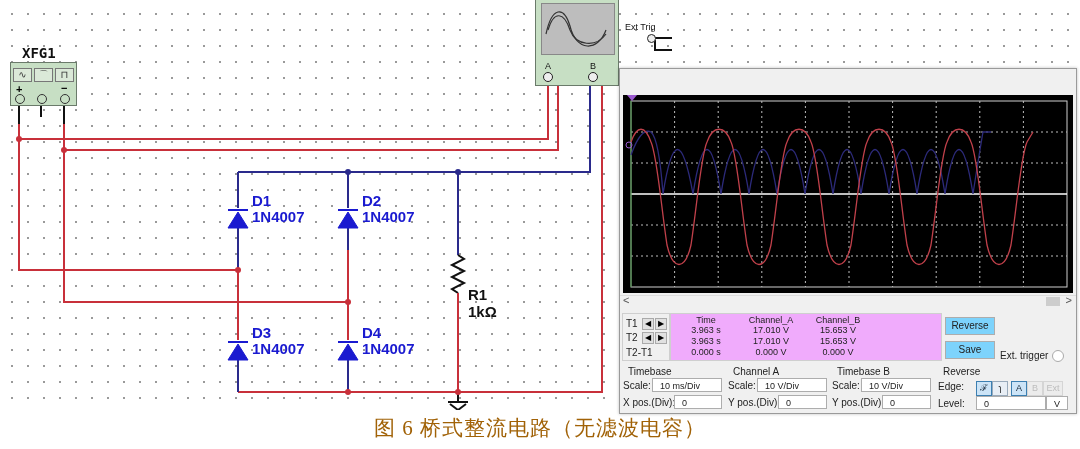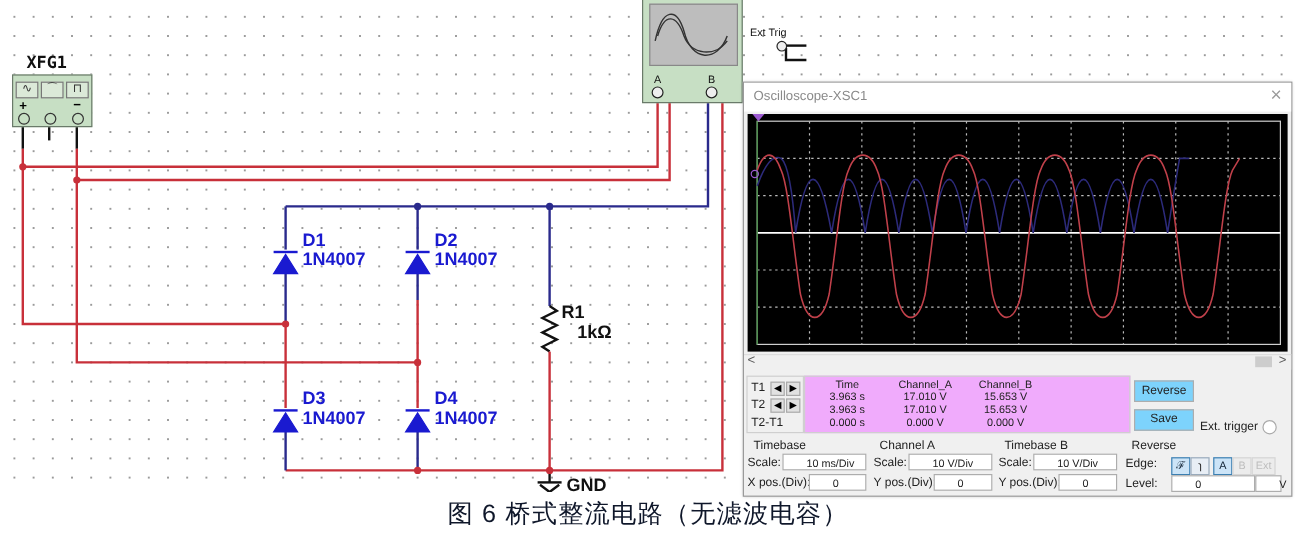--- a/index.html
+++ b/index.html
@@ -3,21 +3,21 @@
 <meta charset="utf-8">
 <style>
   html, body { margin:0; padding:0; }
   body { width:1080px; height:449px; position:relative; overflow:hidden; background:#ffffff; font-family:"Liberation Sans", sans-serif; }
   #canvas { position:absolute; left:0; top:0; width:1080px; height:410px; overflow:hidden;
     background-color:#ffffff;
     background-image: radial-gradient(circle, #9a9a9a 0.8px, transparent 1.1px);
     background-size:16px 16px; background-position:4px 6px; }
   svg.circuit { position:absolute; left:0; top:0; }
   .lbl { position:absolute; font-family:"Liberation Sans", sans-serif; font-weight:bold; color:#1a1ad0; font-size:15px; line-height:15px; }
-  .lbl.black { color:#111; }
+  .lbl.black { color:#111;margin-top:34px; }
   #xfg-title { position:absolute; left:22px; top:45px; font-family:"DejaVu Sans Mono", monospace; font-weight:bold; font-size:14px; color:#111; }
   #xfg-box { position:absolute; left:10px; top:62px; width:65px; height:42px; background:#c7dfc4; border:1px solid #6a7a6a; }
   .xfg-btn { position:absolute; top:5px; width:17px; height:12px; border:1px solid #777; background:#dbe9d8; font-size:10px; line-height:11px; text-align:center; color:#333; }
   #scope-inst { position:absolute; left:535px; top:-4px; width:82px; height:88px; background:#c7dfc4; border:1px solid #6a7a6a; }
   #scope-screen { position:absolute; left:5px; top:6px; width:72px; height:50px; background:#bdbdbd; border:1px solid #888; }
   .term-lbl { position:absolute; font-size:9px; color:#111; }
   #exttrig { position:absolute; left:625px; top:22px; font-size:9px; color:#111; }
 
   
   #osc { position:absolute; left:619px; top:68px; width:456px; height:344px; background:#f0f0f0; border:1px solid #9a9a9a; box-shadow:0 0 3px rgba(0,0,0,0.25); }
@@ -32,26 +32,26 @@
   #cursor-panel { position:absolute; left:2px; top:244px; width:46px; height:46px; background:#f0f0f0; border:1px solid #cfcfcf; }
   .cur-row { position:absolute; left:3px; font-size:10px; color:#222; }
   .arrow-btn { position:absolute; width:10px; height:10px; background:#e1e1e1; border:1px solid #aaa; font-size:8px; line-height:10px; text-align:center; color:#000; }
   #readout { position:absolute; left:50px; top:244px; width:270px; height:46px; background:#f0abfc; border:1px solid #cfcfcf; }
   .ro-cell { position:absolute; font-size:9px; color:#222; text-align:center; width:80px; }
   .btn { position:absolute; background:#7dd3fc; border:1px solid #adadad; font-size:10px; color:#222; text-align:center; }
   #exttrig-label { position:absolute; left:380px; top:281px; font-size:10px; color:#222; }
   #exttrig-radio { position:absolute; left:432px; top:281px; width:10px; height:10px; border-radius:50%; background:#fff; border:1px solid #aaa; }
   .grp-title { position:absolute; font-size:10px; color:#222; }
   .grp-lbl { position:absolute; font-size:10px; color:#222; }
-  .field { position:absolute; height:14px; background:#fff; border:1px solid #adadad; font-size:9px; color:#222; line-height:14px; padding-left:19px; box-sizing:border-box; }
+  .field { position:absolute; height:14px; background:#fff; border:1px solid #adadad; font-size:9px; color:#222; line-height:14px; padding-left:7px; box-sizing:border-box; }
   .edge-btn { position:absolute; top:312px; width:14px; height:13px; border:1px solid #9ab; background:#e8eef5; font-size:9px; line-height:13px; text-align:center; color:#222; }
   .edge-btn.active { background:#cce4f7; border-color:#3c7fb1; color:#123; }
   .edge-btn.disabled { background:#ececec; border-color:#d5d5d5; color:#bdbdbd; }
 
-  #caption { position:absolute; left:0; top:414px; width:1080px; text-align:center; font-family:Liberation Sans, sans-serif; font-size:21px; color:#0f172a; letter-spacing:1px; }
+  #caption { position:absolute; left:0; top:414px; width:1080px; text-align:center; font-family:Liberation Serif, serif; font-size:21px; color:#a16207; letter-spacing:1px; }
 </style>
 </head>
 <body>
 
 <div id="canvas">
 
   <svg class="circuit" width="1080" height="410">
 
     <line x1="19" y1="104" x2="19" y2="124" stroke="#111" stroke-width="2"></line>
     <line x1="41" y1="104" x2="41" y2="117" stroke="#111" stroke-width="2"></line>
@@ -141,29 +141,25 @@
 
   <div class="lbl" style="left:252px;top:193px;">D1</div>
   <div class="lbl" style="left:252px;top:209px;">1N4007</div>
   <div class="lbl" style="left:362px;top:193px;">D2</div>
   <div class="lbl" style="left:362px;top:209px;">1N4007</div>
   <div class="lbl" style="left:252px;top:325px;">D3</div>
   <div class="lbl" style="left:252px;top:341px;">1N4007</div>
   <div class="lbl" style="left:362px;top:325px;">D4</div>
   <div class="lbl" style="left:362px;top:341px;">1N4007</div>
   <div class="lbl black" style="left:468px;top:253px;">R1</div>
-  <div class="lbl black" style="left:481px;top:270px;">1kΩ</div>
+  <div class="lbl black" style="left:468px;top:270px;">1kΩ</div>
   <div class="lbl black" style="left:472px;top:397px;text-decoration:underline;">GND</div>
 </div>
 
 <div id="osc">
-  <div id="osc-titlebar">
-    <span id="osc-title">Oscilloscope-XSC1</span>
-    <span id="osc-close">×</span>
-  </div>
 
   <div id="osc-screen">
     <svg width="450" height="198">
       <rect x="8" y="6" width="436" height="186" fill="none" stroke="#cfcfcf" stroke-width="1"></rect>
       <g stroke="#bdbdbd" stroke-width="1" stroke-dasharray="2,3">
         <line x1="51.6" y1="6" x2="51.6" y2="192"></line>
           <line x1="95.2" y1="6" x2="95.2" y2="192"></line>
         <line x1="138.8" y1="6" x2="138.8" y2="192"></line>
           <line x1="182.4" y1="6" x2="182.4" y2="192"></line>
         <line x1="226" y1="6" x2="226" y2="192"></line>

